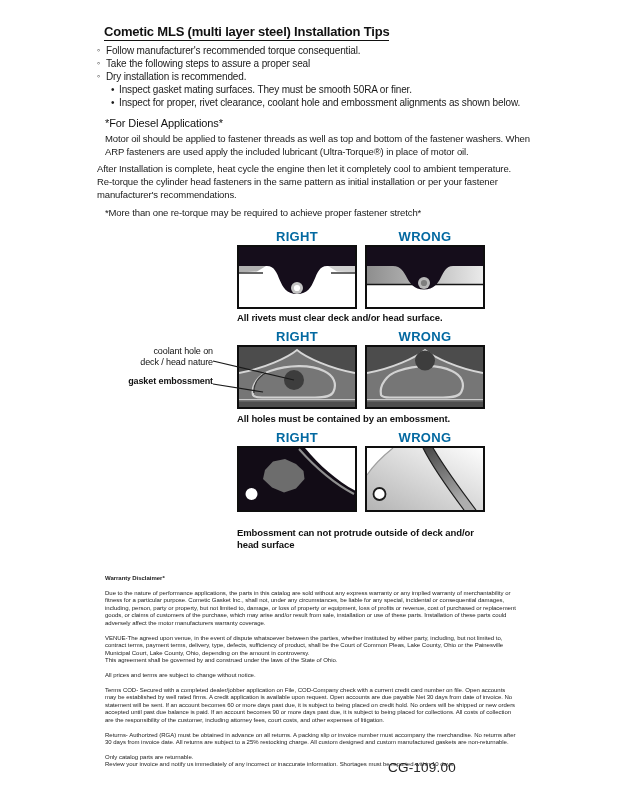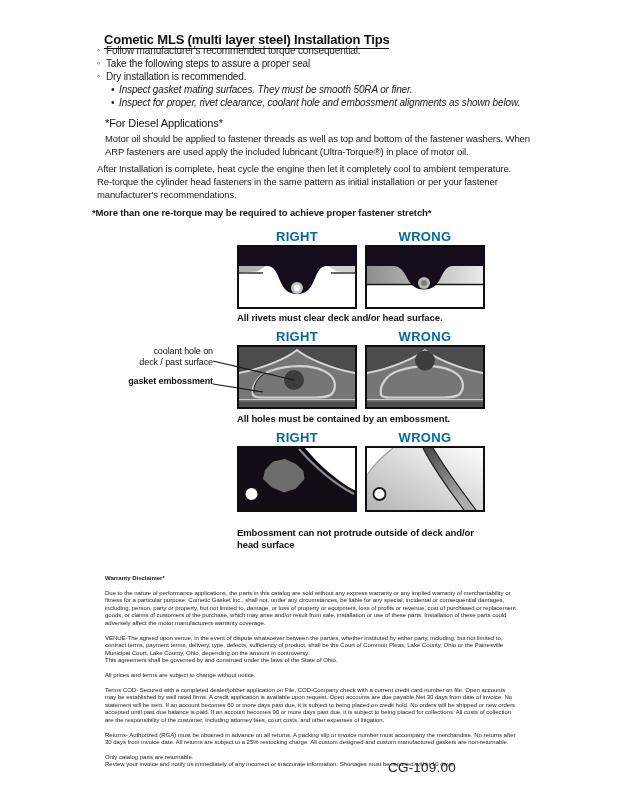--- a/index.html
+++ b/index.html
@@ -3,34 +3,34 @@
 <meta charset="utf-8">
 <style>
   html,body { margin:0; padding:0; background:#ffffff; }
   .page {
     position:relative; width:618px; height:800px; background:#ffffff;
     font-family:"Liberation Sans","DejaVu Sans",sans-serif; color:#1a1a1a;
     overflow:hidden;
   }
   
   .title {
-    position:absolute; left:104px; top:32px;
+    position:absolute; left:104px; top:24px;
     font-size:13px; font-weight:bold; letter-spacing:-0.2px; color:#111;
     display:inline-block; border-bottom:1.5px solid #111; padding-bottom:1px;
   }
   .bullets { position:absolute; left:97px; top:44px; width:440px; font-size:10px; line-height:13px; letter-spacing:-0.15px; }
   .bullet { position:relative; padding-left:9px; }
   .bullet::before { content:"◦"; position:absolute; left:0; top:0; font-size:9px; }
-  .sub { position:relative; padding-left:22px;font-style:italic; }
+  .sub { position:relative; padding-left:22px; }
   .sub::before { content:"•"; position:absolute; left:14px; top:0; font-size:10px; }
   .body-txt { font-size:9.5px; line-height:13px; letter-spacing:-0.12px; color:#1a1a1a; }
   .diesel-h { position:absolute; left:105px; top:117px; font-size:11px; font-weight:normal; letter-spacing:-0.1px; color:#111; }
   .para1 { position:absolute; left:105px; top:132px; width:428px; }
   .para2 { position:absolute; left:97px; top:162px; width:428px; }
-  .note  { position:absolute; left:92px; top:206px; width:428px;font-weight:bold; }
+  .note  { position:absolute; left:105px; top:206px; width:428px; }
   
   .dlabel { position:absolute; width:120px; text-align:center; font-size:13px; font-weight:700; letter-spacing:0.3px; color:#0369a1; }
   .dbox { position:absolute; width:120px; box-sizing:border-box; border:2px solid #0e0e0e; background:#fff; }
   .dbox svg { display:block; }
   .h64 { height:64px; }
   .h66 { height:66px; }
   .dcap { position:absolute; left:237px; font-size:9.5px; font-weight:700; letter-spacing:-0.1px; color:#111; line-height:11.5px; }
   .ann { position:absolute; left:105px; width:108px; text-align:right; font-size:9px; line-height:10.5px; letter-spacing:-0.1px; color:#111; }
   .leader { position:absolute; left:110px; top:340px; pointer-events:none; z-index:5; }
   
@@ -94,21 +94,21 @@
     </svg>
   </div>
 
   <div class="dcap" style="top:312px;">All rivets must clear deck and/or head surface.</div>
 
   <div class="dlabel" style="left:237px;top:329px;">RIGHT</div>
   <div class="dlabel" style="left:365px;top:329px;">WRONG</div>
 
   <div class="ann" style="top:346px;">
     <div>coolant hole on</div>
-    <div>deck / past surface</div>
+    <div>deck / head nature</div>
   </div>
   <div class="ann" style="top:376px;font-weight:bold;">gasket embossment</div>
 
   <div class="dbox h64" style="left:237px;top:345px;">
     <svg width="116" height="60" viewBox="0 0 116 60">
       <rect width="116" height="60" fill="#767676"></rect>
       <path d="M0,0 H116 V26 C91,21.5 67,10.5 58,3 C49,10.5 25,21.5 0,26 Z" fill="#4c4c4c"></path>
       <path d="M116,26 C91,21.5 67,10.5 58,3 C49,10.5 25,21.5 0,26" stroke="#d6d6d6" stroke-width="1.8" fill="none"></path>
       <path d="M0,52.5 H116" stroke="#cacaca" stroke-width="1.2"></path>
       <rect x="0" y="54.5" width="116" height="5.5" fill="#4e4e4e"></rect>

